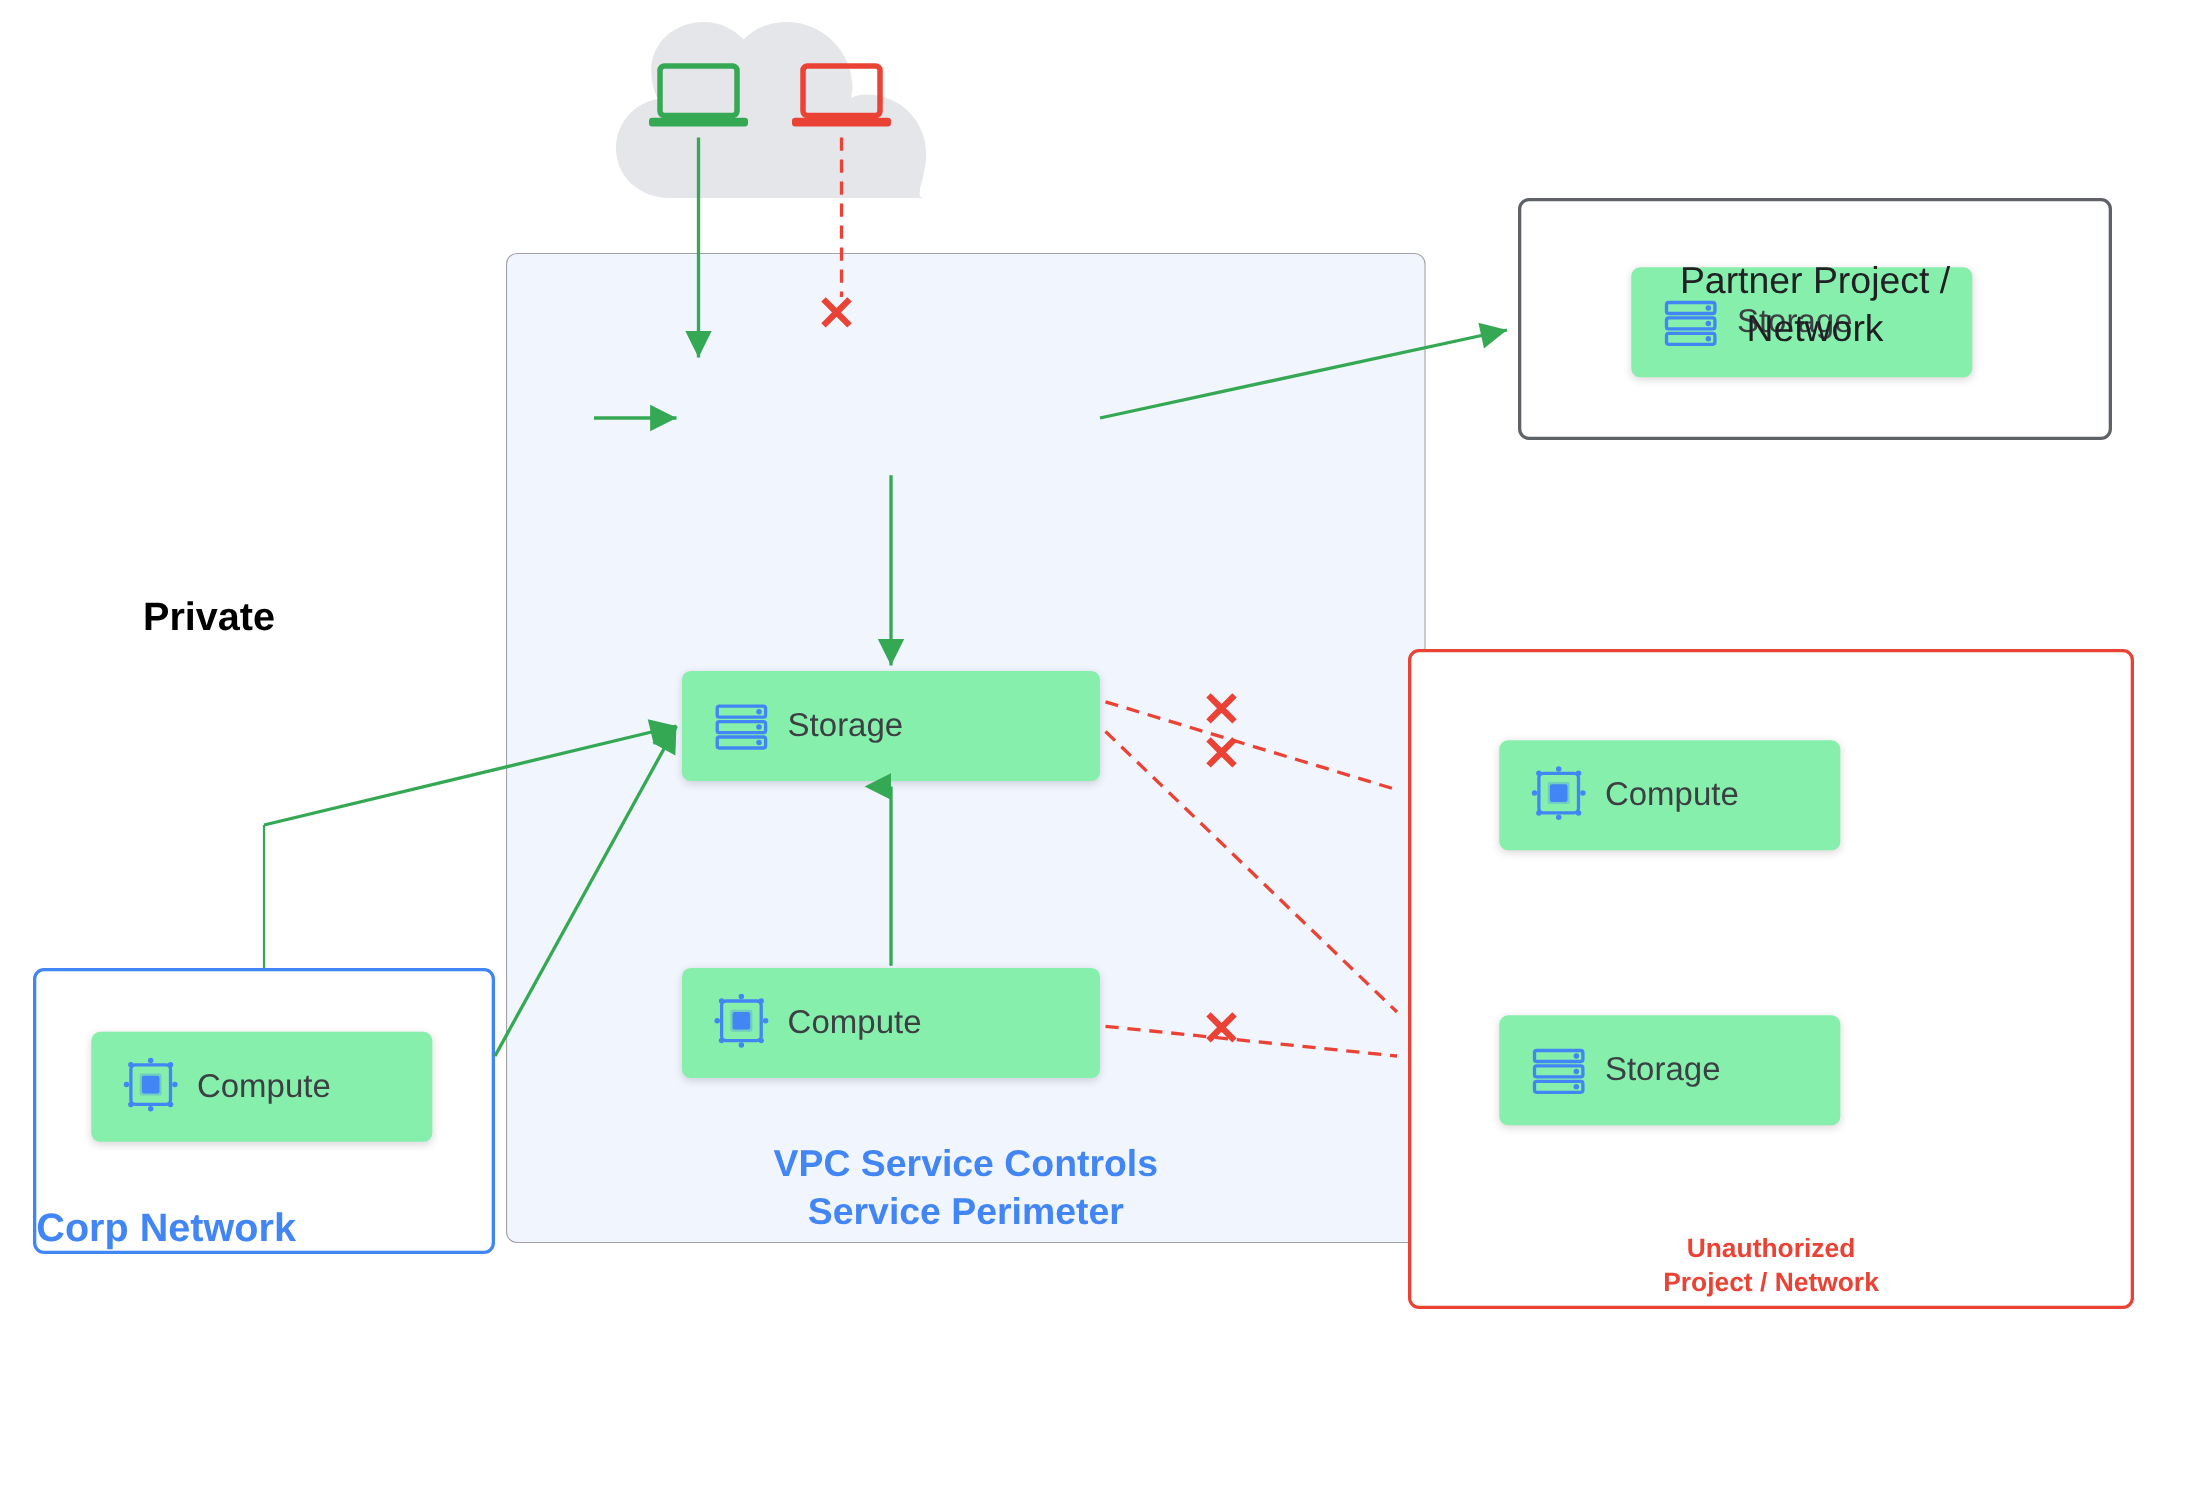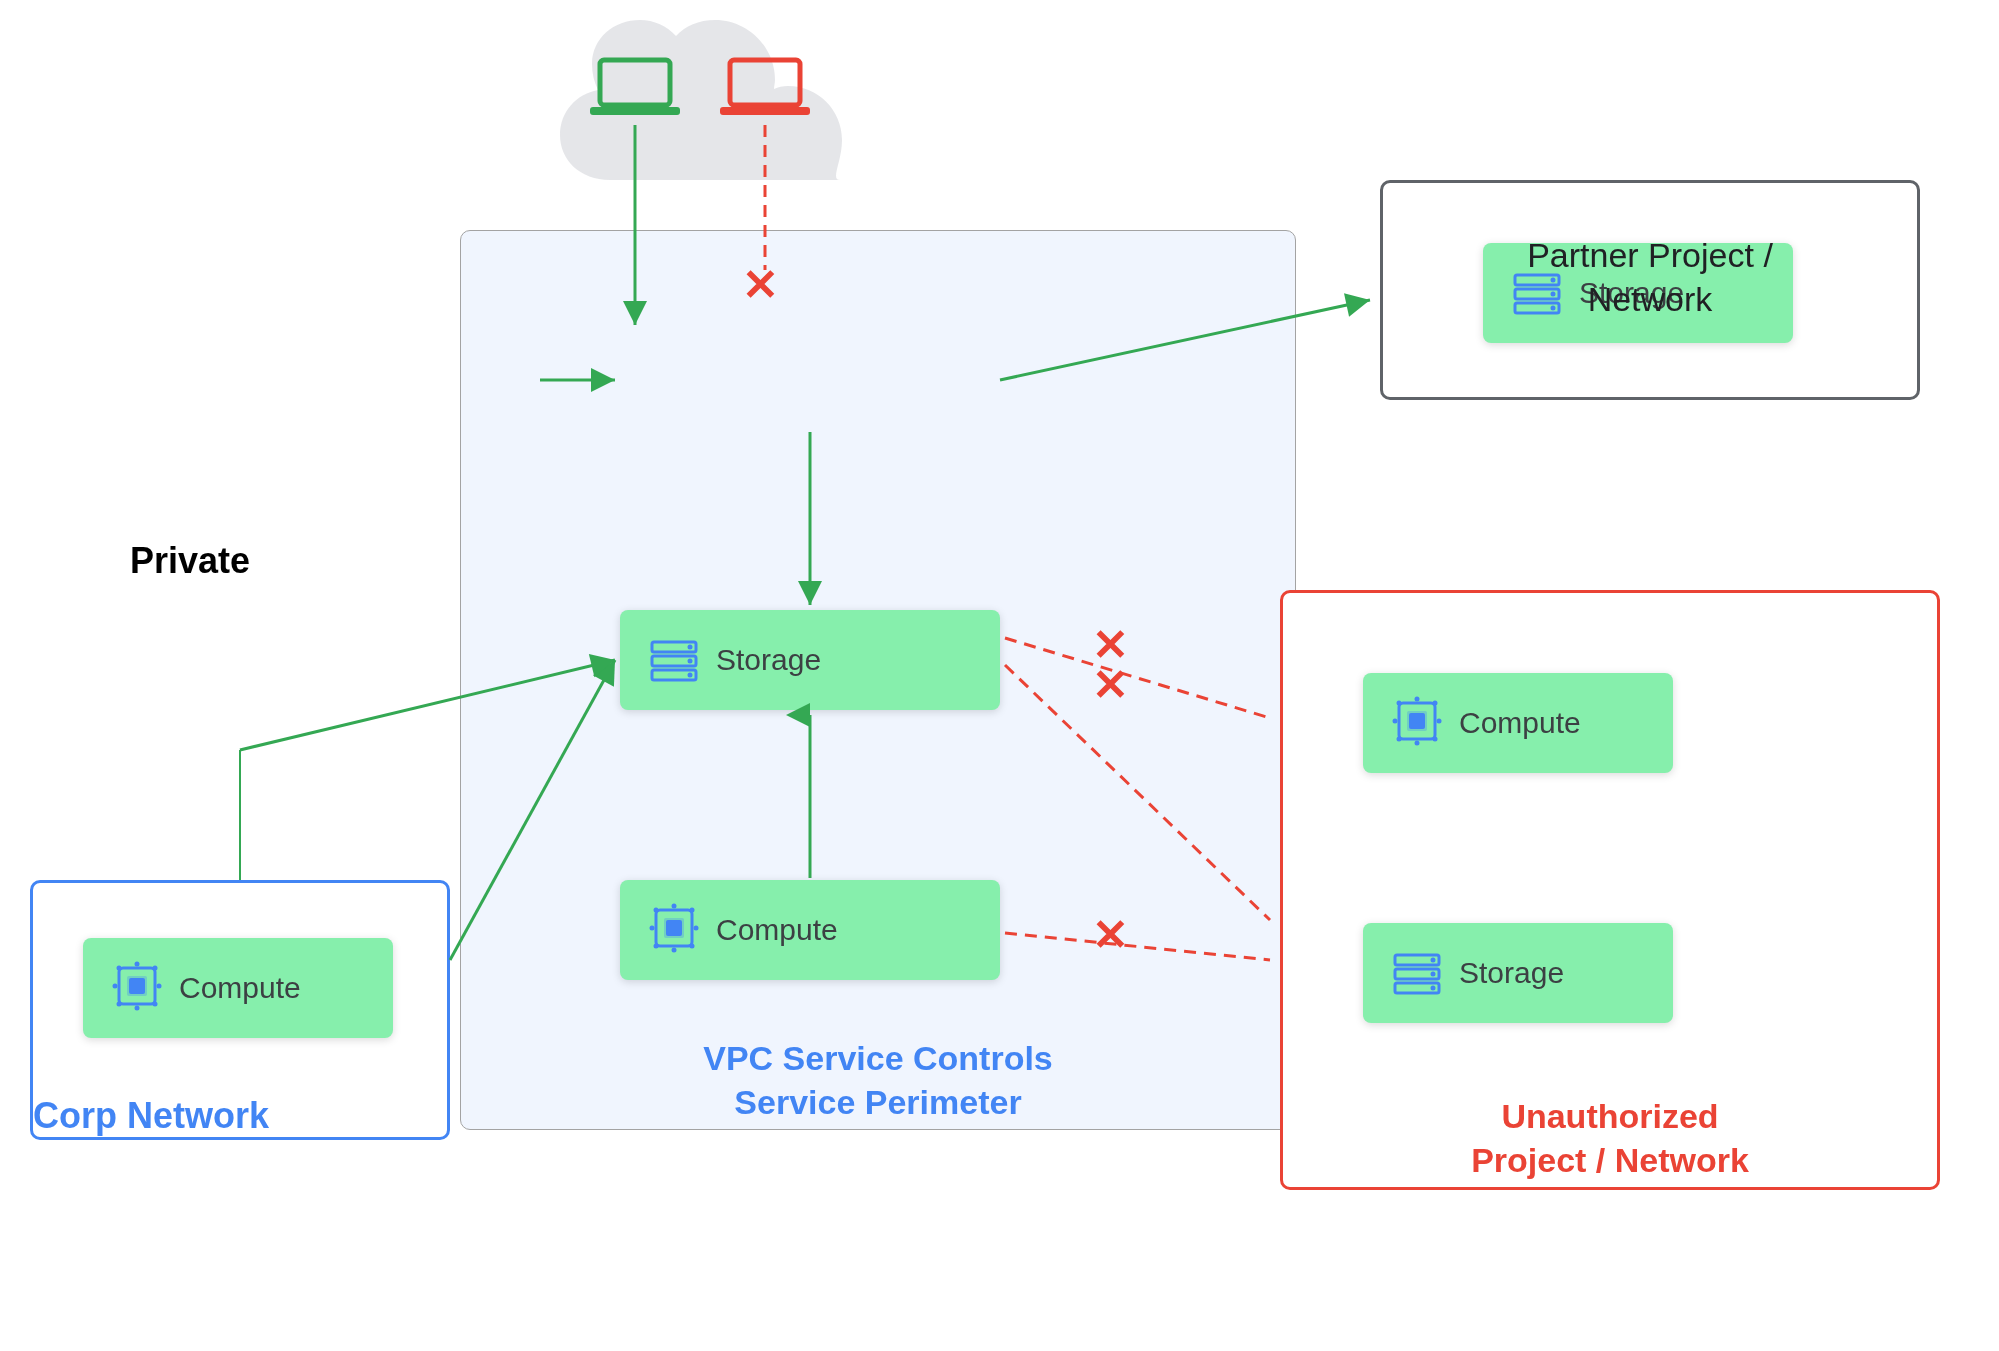--- a/index.html
+++ b/index.html
@@ -126,21 +126,21 @@
       border-radius: 10px;
       background: #fff;
     }
     .unauth-label {
       position: absolute;
       bottom: -5px;
       left: 0;
       right: 0;
       text-align: center;
       color: #ea4335;
-      font-size: 34px;
+      font-size: 24px;
       font-weight: 700;
       line-height: 1.3;
       padding-bottom: 10px;
       margin-top: 12px;
     }
     
     .service-card {
       position: absolute;
       background: #86efac;
       border-radius: 8px;

